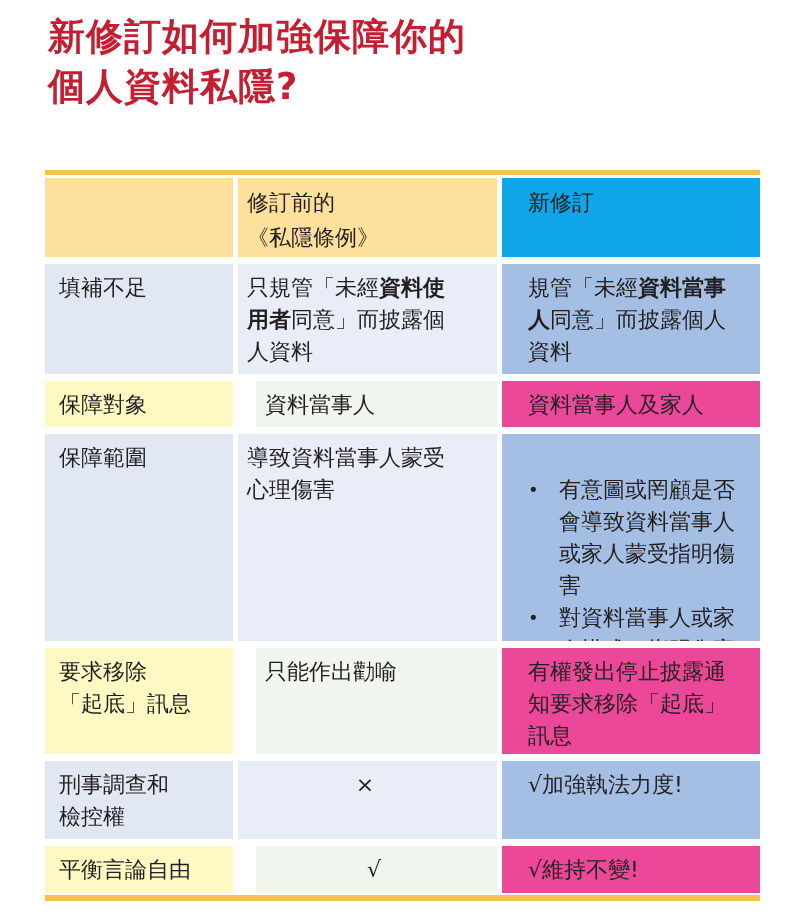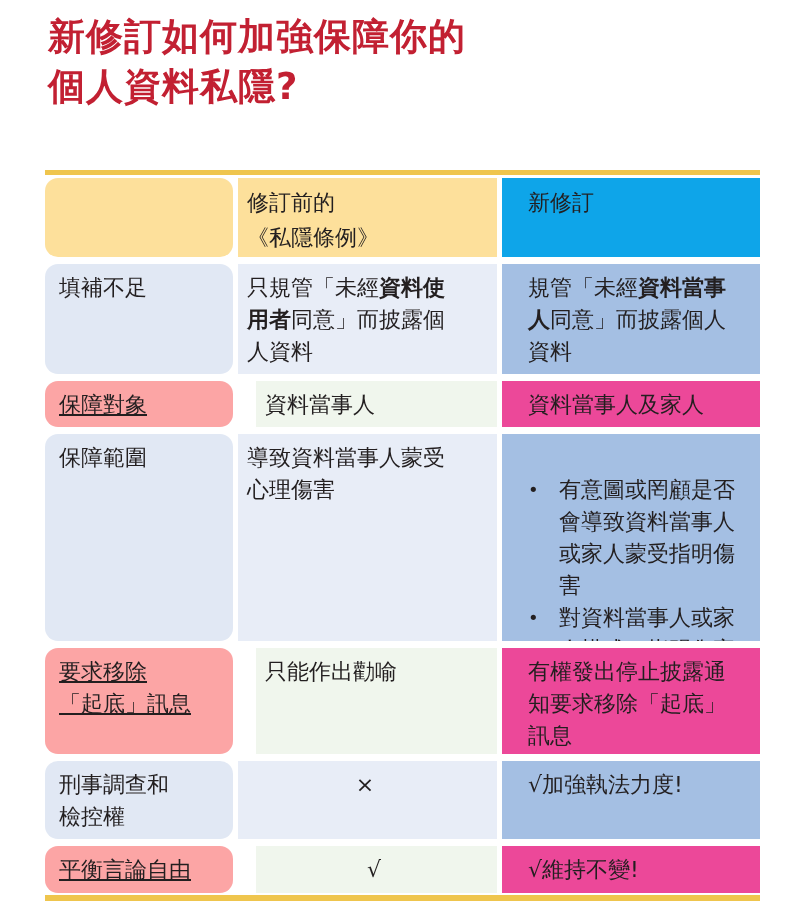--- a/index.html
+++ b/index.html
@@ -47,32 +47,32 @@
     background: #ffffff;
   }
   .cell {
     font-size: 22px;
     line-height: 32px;
     white-space: pre-line;
     overflow: hidden;
     box-sizing: border-box;
     padding: 8px 10px 8px 26px;
   }
-  .cell.c1 { padding-left: 14px; border-radius: 13px; }
+  .cell.c1 { padding-left: 14px; }
   .cell.c2 { padding-left: 9px; padding-right: 14px; }
   .hdr {
     line-height: 35px;
     padding-top: 7px;
   }
   .bg-hdr-yellow { background: #fde09b; }
   .bg-hdr-orange { background: #0ea5e9; }
   .bg-blue-1  { background: #e1e8f4; }
   .bg-blue-2  { background: #e8edf7; }
   .bg-blue-3  { background: #a4bfe3; }
-  .bg-green-1 { background: #fca5a5; text-decoration: underline; }
+  .bg-green-1 { background: #fef9c3; }
   .bg-green-2 { background: #f0f6ed; margin-left: 18px; }
   .bg-green-3 { background: #ec4899; }
   .bold { font-weight: 700; }
   .center-sym { text-align: center; }
   .bullets { display: flex; flex-direction: column; }
   .bullet-item { display: flex; }
   .bullet-marker {
     flex: 0 0 24px;
     width: 24px;
     font-size: 18px;

